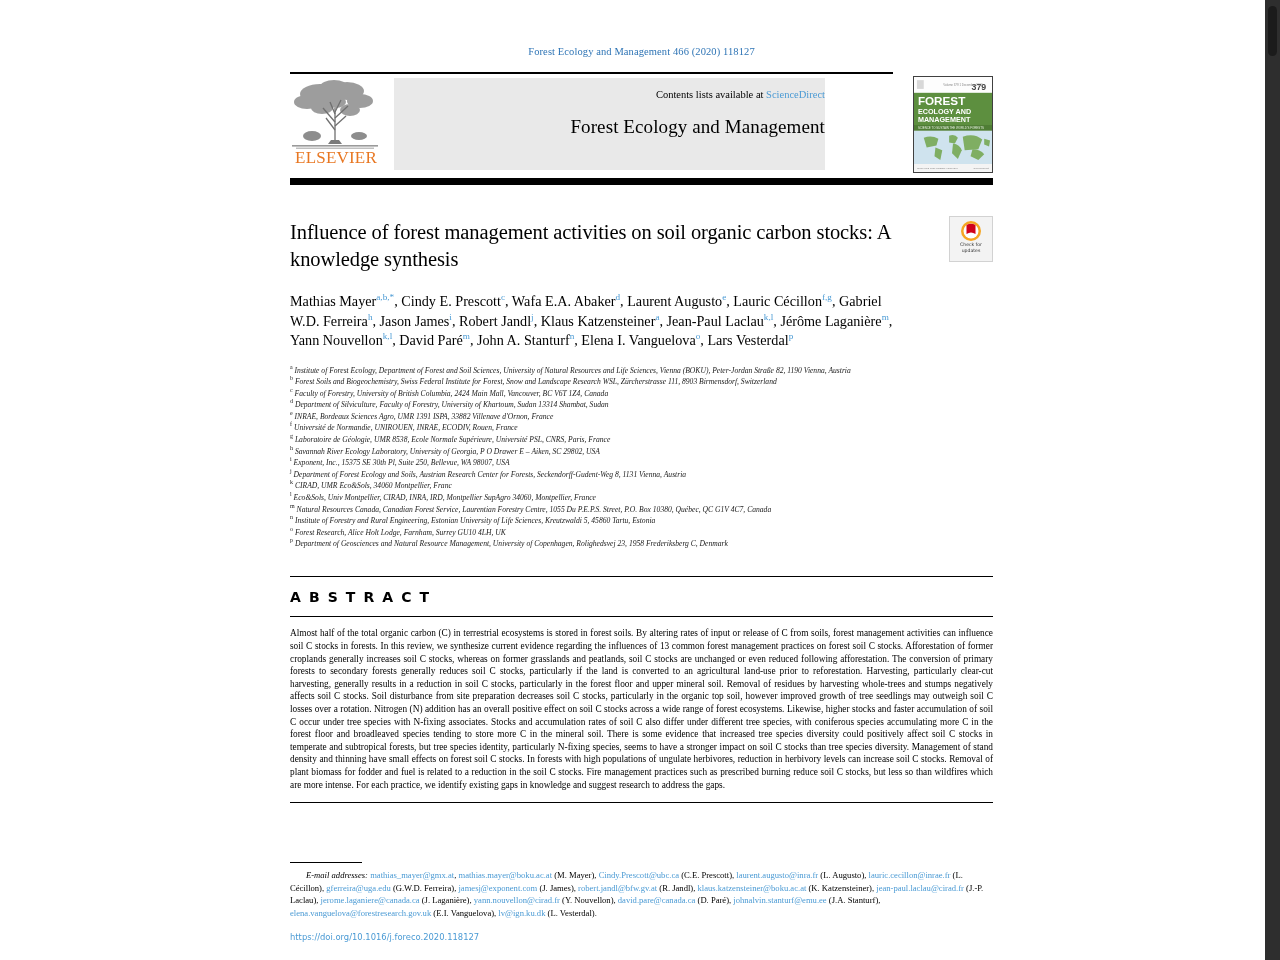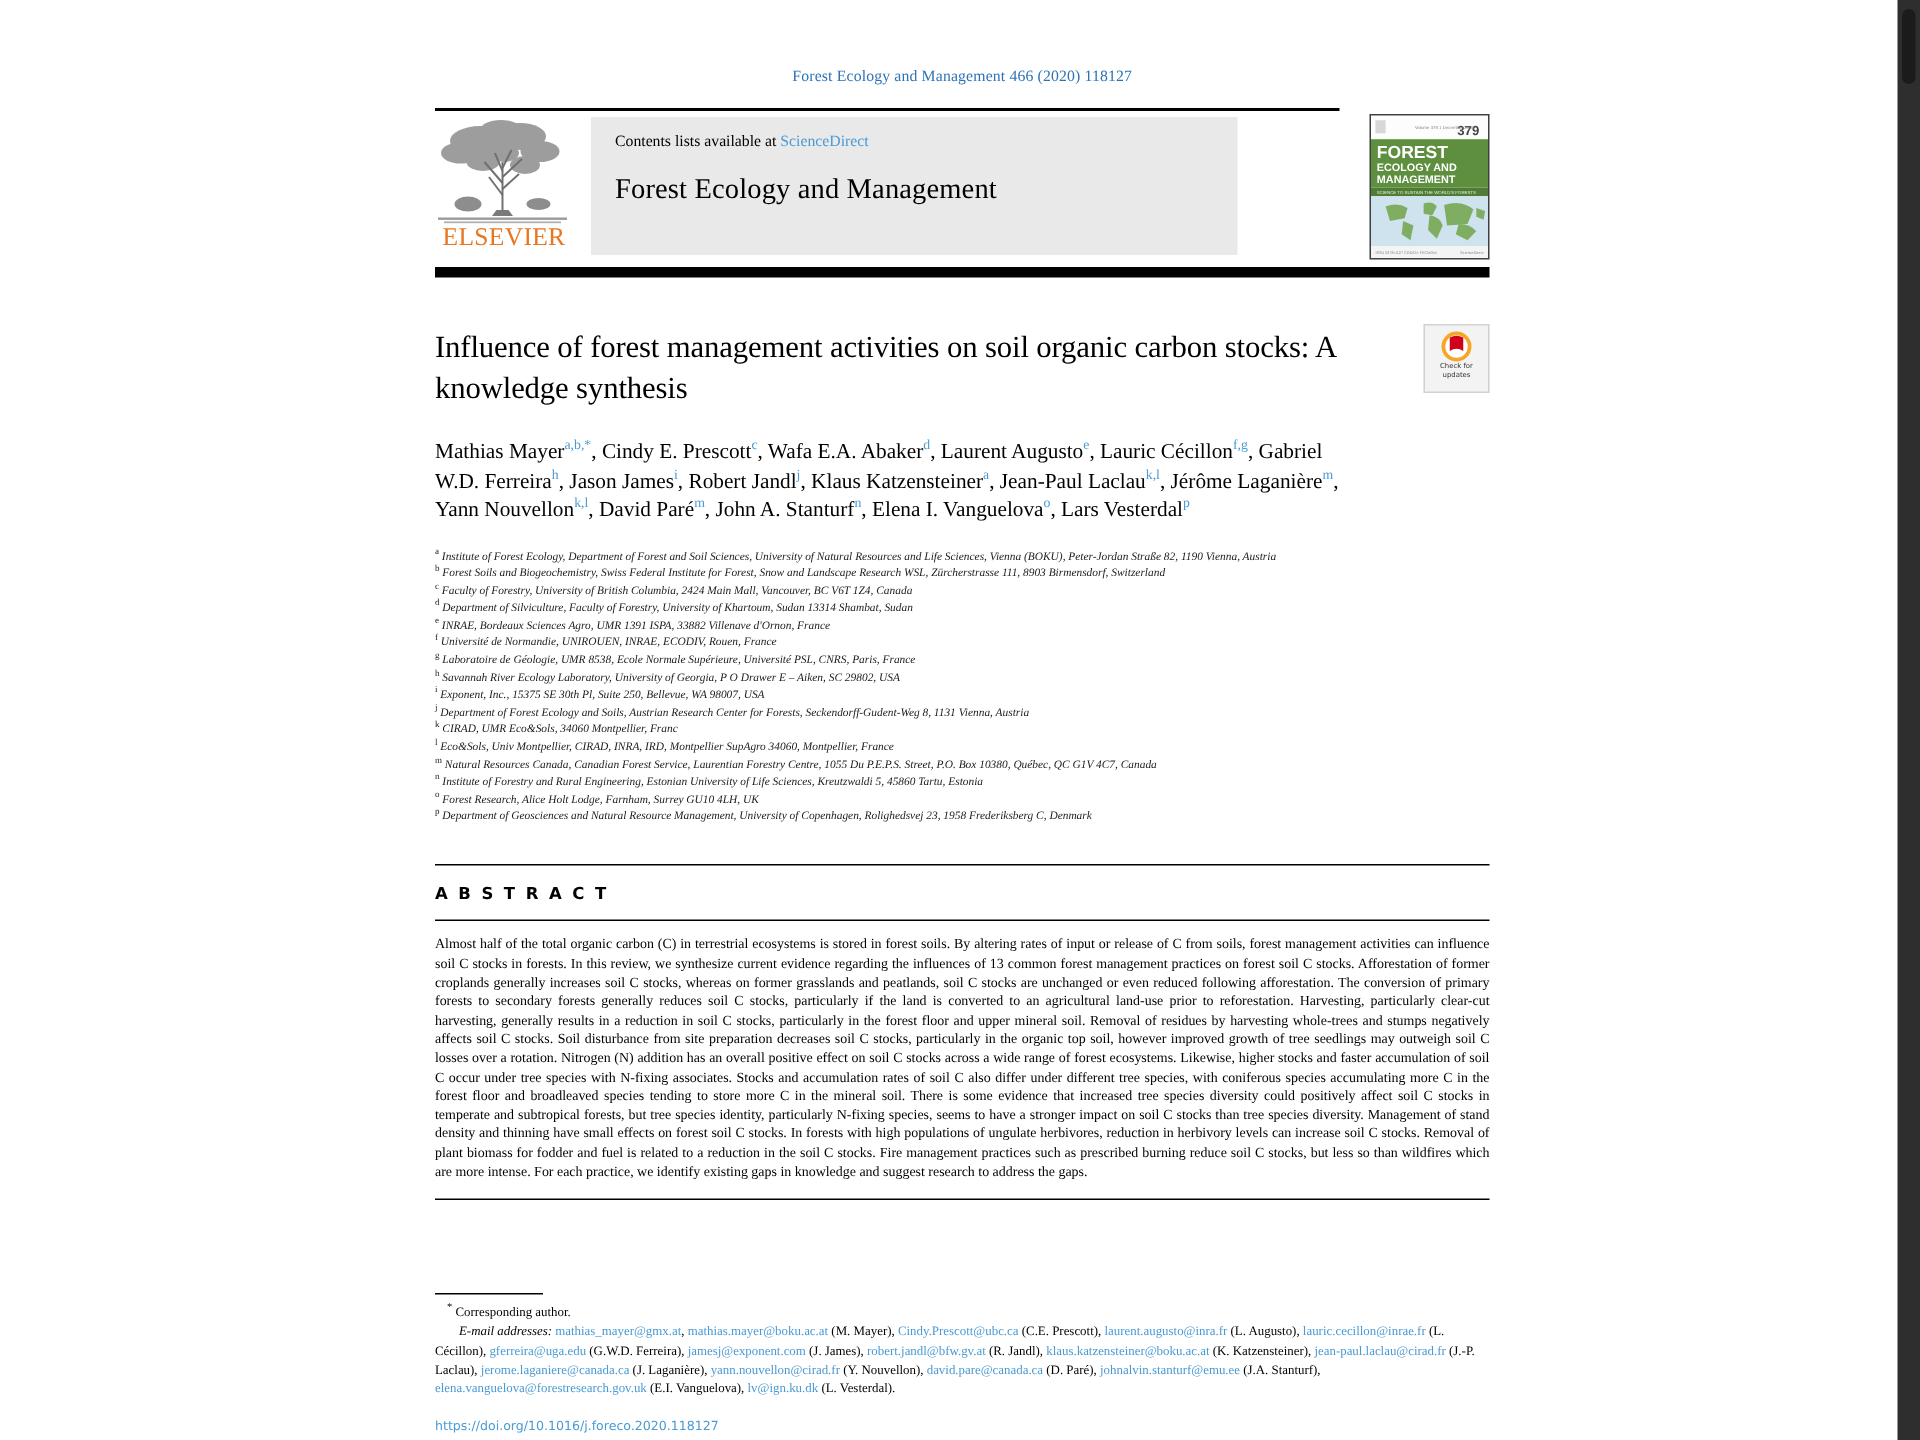--- a/index.html
+++ b/index.html
@@ -71,21 +71,21 @@
     color: #e87722;
     font-size: 17px;
     letter-spacing: .2px;
     line-height: 17px;
     margin-top: -1px;
   }
   .header-gray {
     position: absolute; left: 104px; top: 6px;
     width: 431px; height: 92px;
     background: #e9e9e9;
-    text-align: left;
+    text-align: right;
     padding-left: 16px;
   }
   .contents-line {
     font-size: 10.5px; color: #000; padding-top: 11px;
   }
   .journal-title-big {
     font-size: 19px; color: #000; padding-top: 16px; letter-spacing: .1px;
   }
   .homepage-line {
     font-family: "DejaVu Sans", sans-serif;
@@ -139,21 +139,21 @@
     font-size: 7.6px; line-height: 11.6px;
     font-style: italic; color: #1a1a1a;
   }
   .aff sup { font-style: normal; font-size: 6px; vertical-align: super; line-height: 0; }
 
   
   .abstract-block { margin-top: 26px; width: 703px; }
   .rule-thin { width: 703px; height: 1.2px; background: #000; }
   .abstract-label {
     font-family: "DejaVu Sans", sans-serif;
-    font-size: 11px; font-weight: bold; letter-spacing: 1.6px;
+    font-size: 14px; font-weight: bold; letter-spacing: 1.6px;
     color: #000; padding: 12px 0 11px 0;
   }
   .abstract-text {
     font-size: 9.3px; line-height: 12.6px; color: #000;
     text-align: justify; padding-top: 10px; width: 703px;
   }
   .abstract-rule-bottom { margin-top: 11px; }
 
   
   .footnote-area { position: absolute; left: 45px; top: 862px; width: 703px; }
@@ -295,23 +295,20 @@
         <div class="abstract-label">A B S T R A C T</div>
         <div class="rule-thin"></div>
         <div class="abstract-text">Almost half of the total organic carbon (C) in terrestrial ecosystems is stored in forest soils. By altering rates of input or release of C from soils, forest management activities can influence soil C stocks in forests. In this review, we synthesize current evidence regarding the influences of 13 common forest management practices on forest soil C stocks. Afforestation of former croplands generally increases soil C stocks, whereas on former grasslands and peatlands, soil C stocks are unchanged or even reduced following afforestation. The conversion of primary forests to secondary forests generally reduces soil C stocks, particularly if the land is converted to an agricultural land-use prior to reforestation. Harvesting, particularly clear-cut harvesting, generally results in a reduction in soil C stocks, particularly in the forest floor and upper mineral soil. Removal of residues by harvesting whole-trees and stumps negatively affects soil C stocks. Soil disturbance from site preparation decreases soil C stocks, particularly in the organic top soil, however improved growth of tree seedlings may outweigh soil C losses over a rotation. Nitrogen (N) addition has an overall positive effect on soil C stocks across a wide range of forest ecosystems. Likewise, higher stocks and faster accumulation of soil C occur under tree species with N-fixing associates. Stocks and accumulation rates of soil C also differ under different tree species, with coniferous species accumulating more C in the forest floor and broadleaved species tending to store more C in the mineral soil. There is some evidence that increased tree species diversity could positively affect soil C stocks in temperate and subtropical forests, but tree species identity, particularly N-fixing species, seems to have a stronger impact on soil C stocks than tree species diversity. Management of stand density and thinning have small effects on forest soil C stocks. In forests with high populations of ungulate herbivores, reduction in herbivory levels can increase soil C stocks. Removal of plant biomass for fodder and fuel is related to a reduction in the soil C stocks. Fire management practices such as prescribed burning reduce soil C stocks, but less so than wildfires which are more intense. For each practice, we identify existing gaps in knowledge and suggest research to address the gaps.</div>
         <div class="rule-thin abstract-rule-bottom"></div>
       </div>
 
     </div>
 
     <div class="footnote-area">
       <div class="footnote-sep"></div>
-      <div class="corresponding">
-        <sup>*</sup> <span>Corresponding author.</span>
-      </div>
       <div class="emails">
         <i>E-mail addresses:</i>
         <span><a class="link">mathias_mayer@gmx.at</a>, <a class="link">mathias.mayer@boku.ac.at</a> (M. Mayer), <a class="link">Cindy.Prescott@ubc.ca</a> (C.E. Prescott), <a class="link">laurent.augusto@inra.fr</a> (L. Augusto), <a class="link">lauric.cecillon@inrae.fr</a> (L. Cécillon), <a class="link">gferreira@uga.edu</a> (G.W.D. Ferreira), <a class="link">jamesj@exponent.com</a> (J. James), <a class="link">robert.jandl@bfw.gv.at</a> (R. Jandl), <a class="link">klaus.katzensteiner@boku.ac.at</a> (K. Katzensteiner), <a class="link">jean-paul.laclau@cirad.fr</a> (J.-P. Laclau), <a class="link">jerome.laganiere@canada.ca</a> (J. Laganière), <a class="link">yann.nouvellon@cirad.fr</a> (Y. Nouvellon), <a class="link">david.pare@canada.ca</a> (D. Paré), <a class="link">johnalvin.stanturf@emu.ee</a> (J.A. Stanturf), <a class="link">elena.vanguelova@forestresearch.gov.uk</a> (E.I. Vanguelova), <a class="link">lv@ign.ku.dk</a> (L. Vesterdal).</span>
       </div>
       <div class="doi-line">https://doi.org/10.1016/j.foreco.2020.118127</div>
     </div>
   </div>
 
   <div id="scrollbar-track">
     <div id="scrollbar-thumb"></div>

